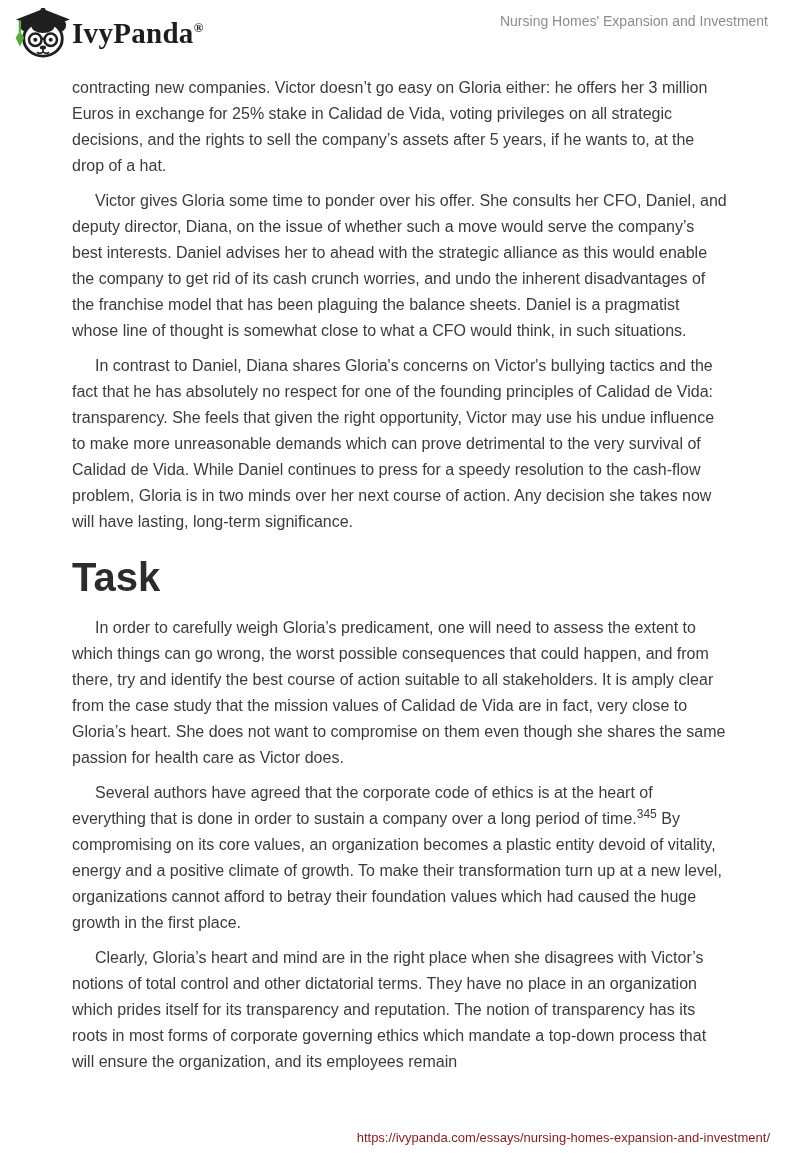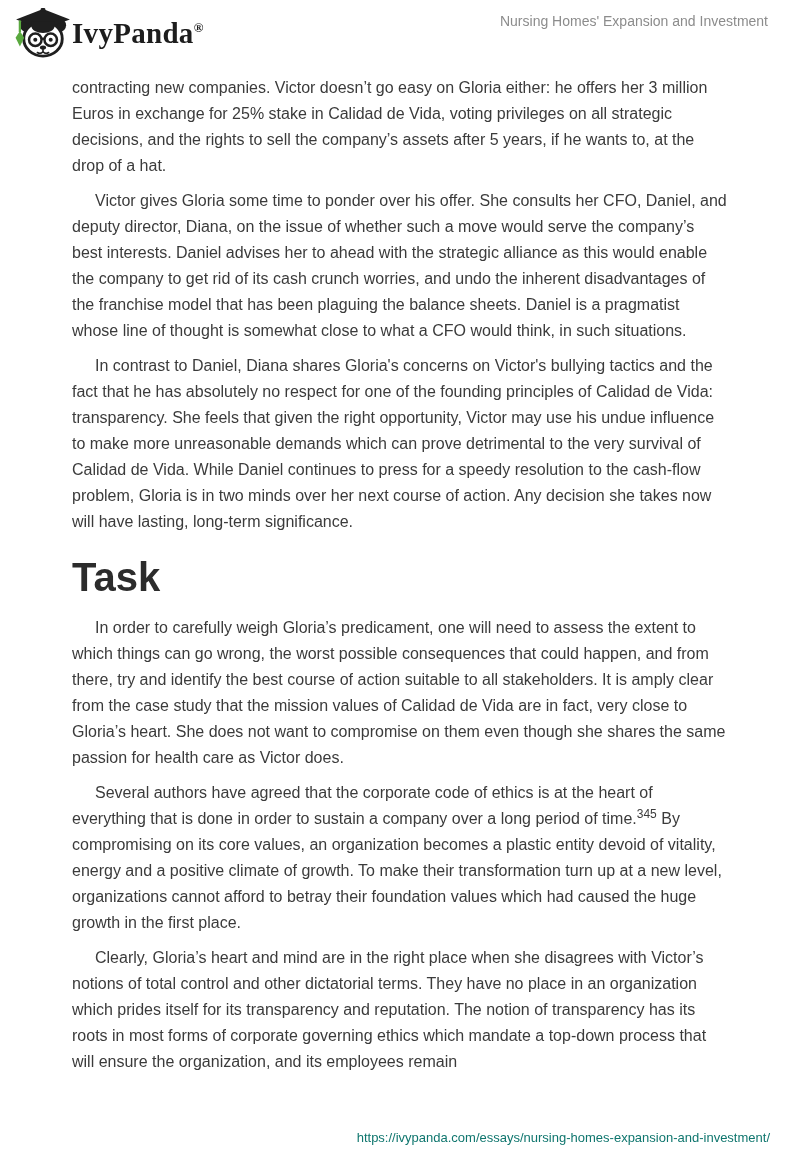--- a/index.html
+++ b/index.html
@@ -67,21 +67,21 @@
   sup.footnote {
     font-size: 12px;
     vertical-align: super;
     line-height: 0;
   }
   .page-footer {
     position: absolute;
     right: 30px;
     bottom: 15px;
     font-size: 13px;
-    color: #0f766e;
+    color: #7f1d1d;
     padding-left: 13px;
   }
 </style>
 </head>
 <body>
 
 <div class="page">
 
   <header class="page-header">
     <div class="logo">

